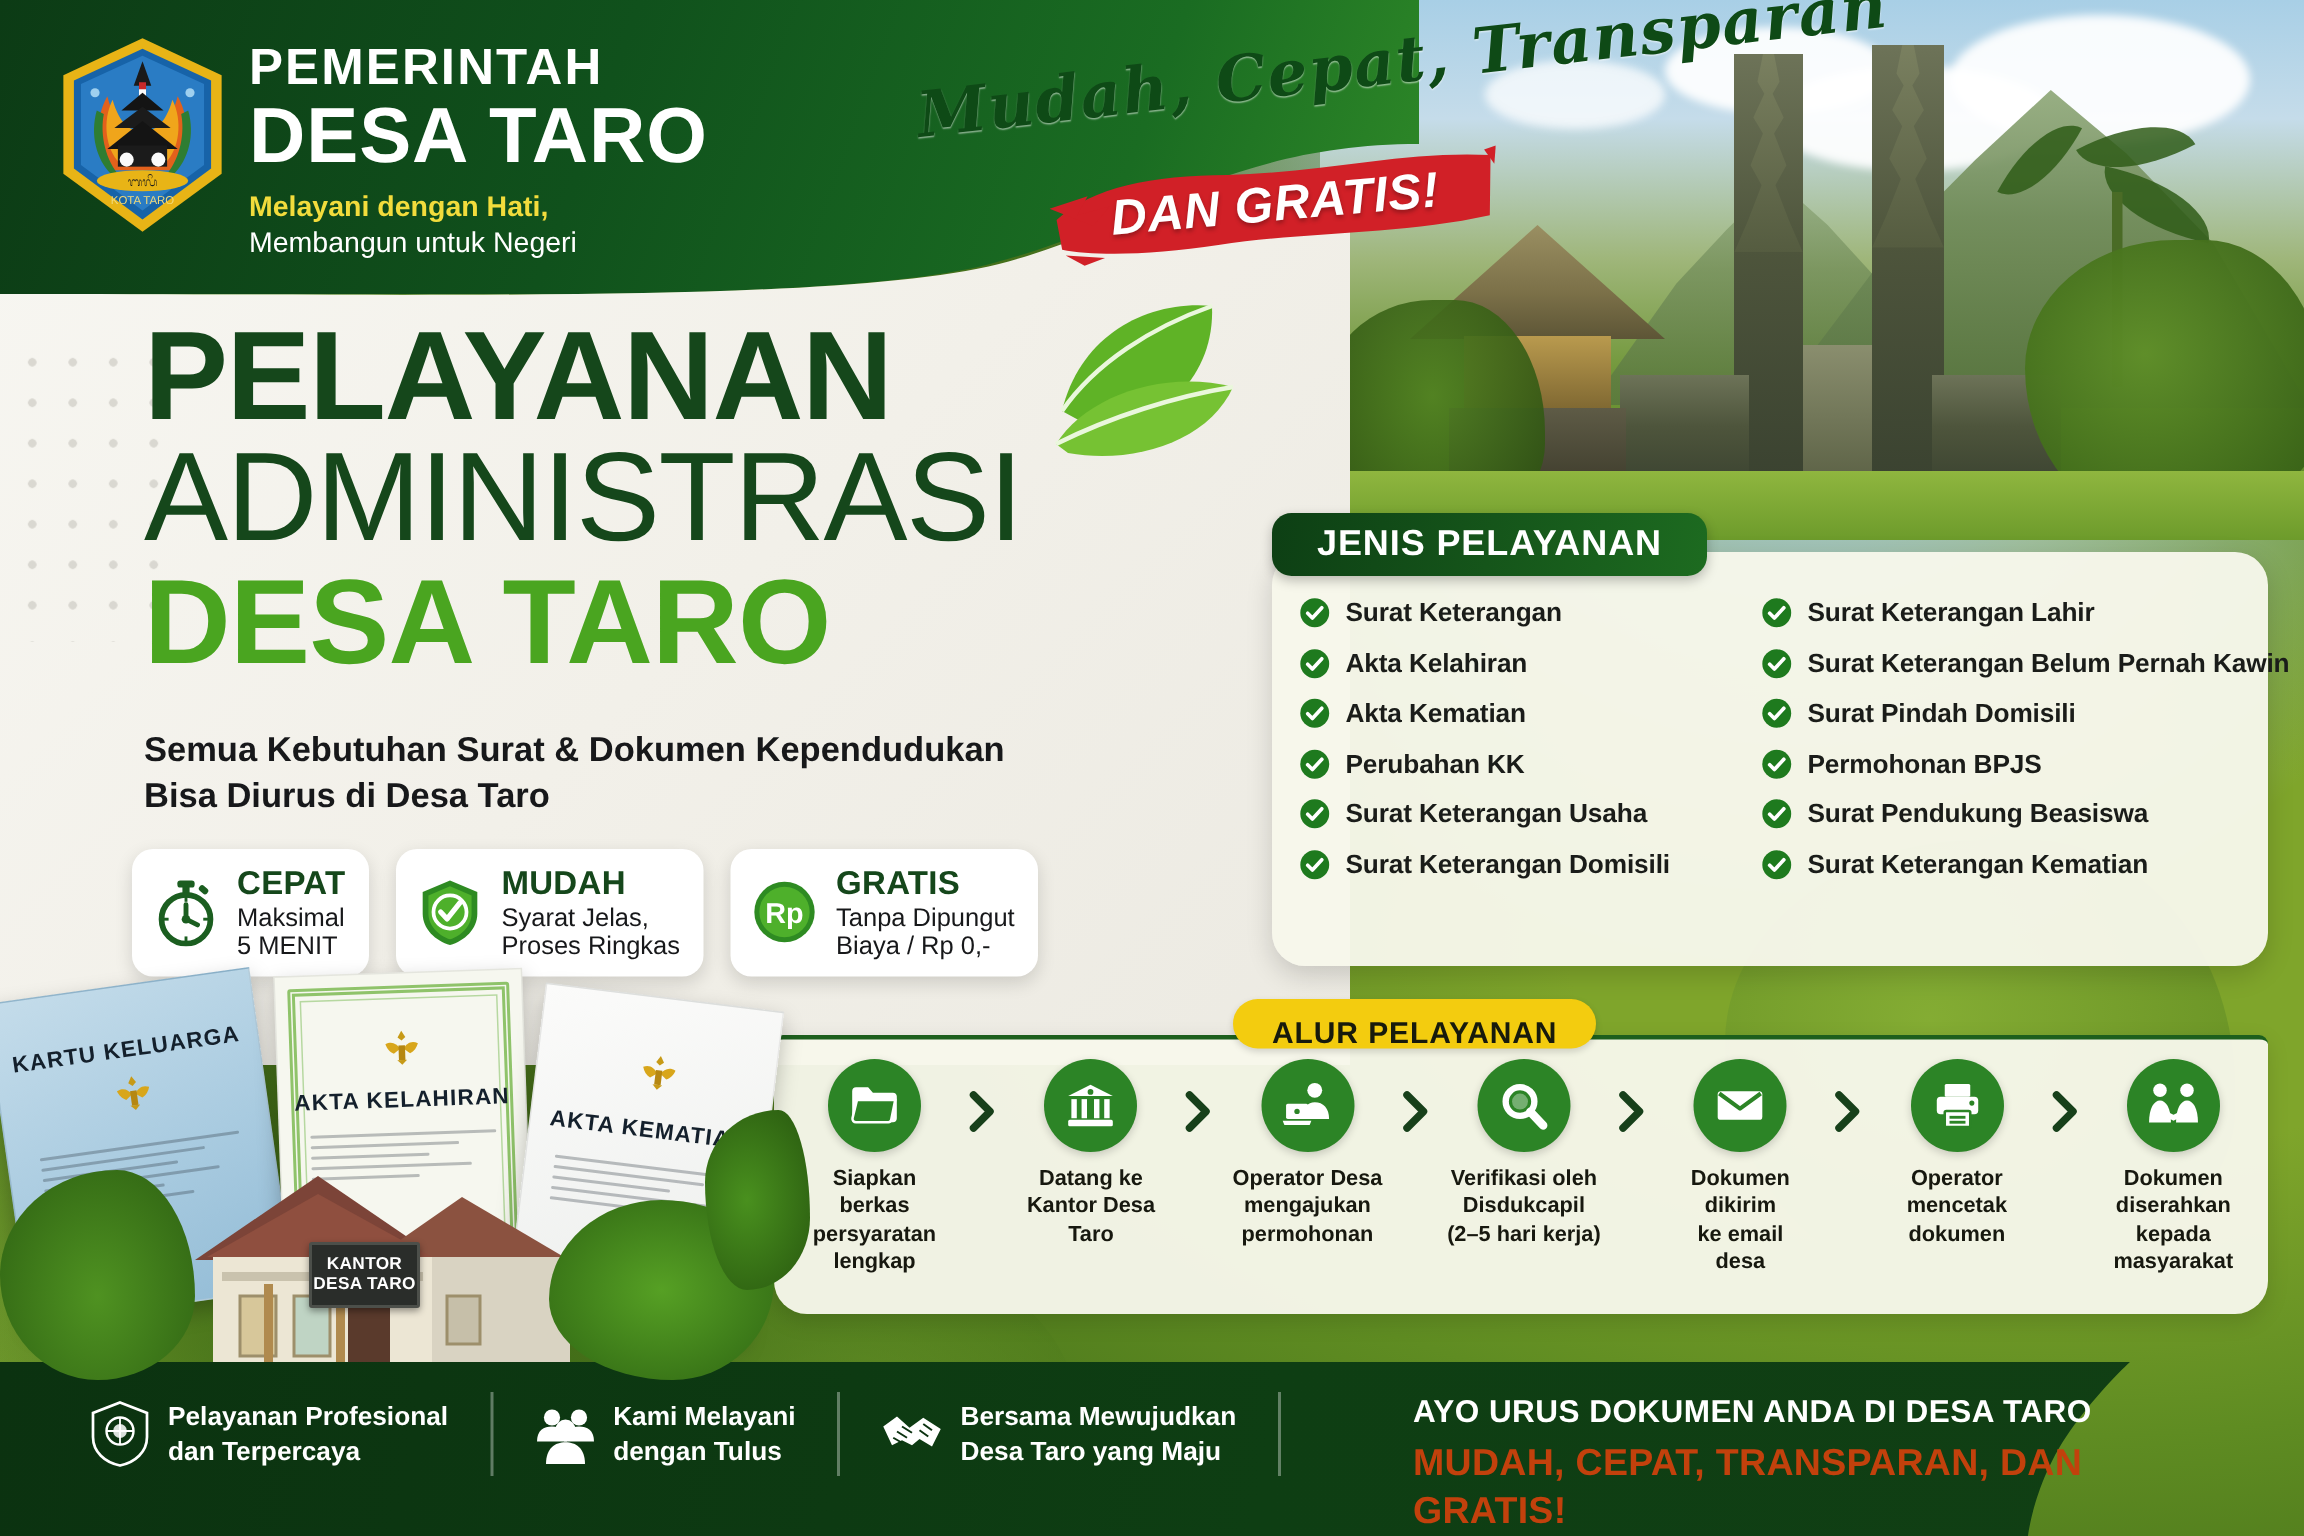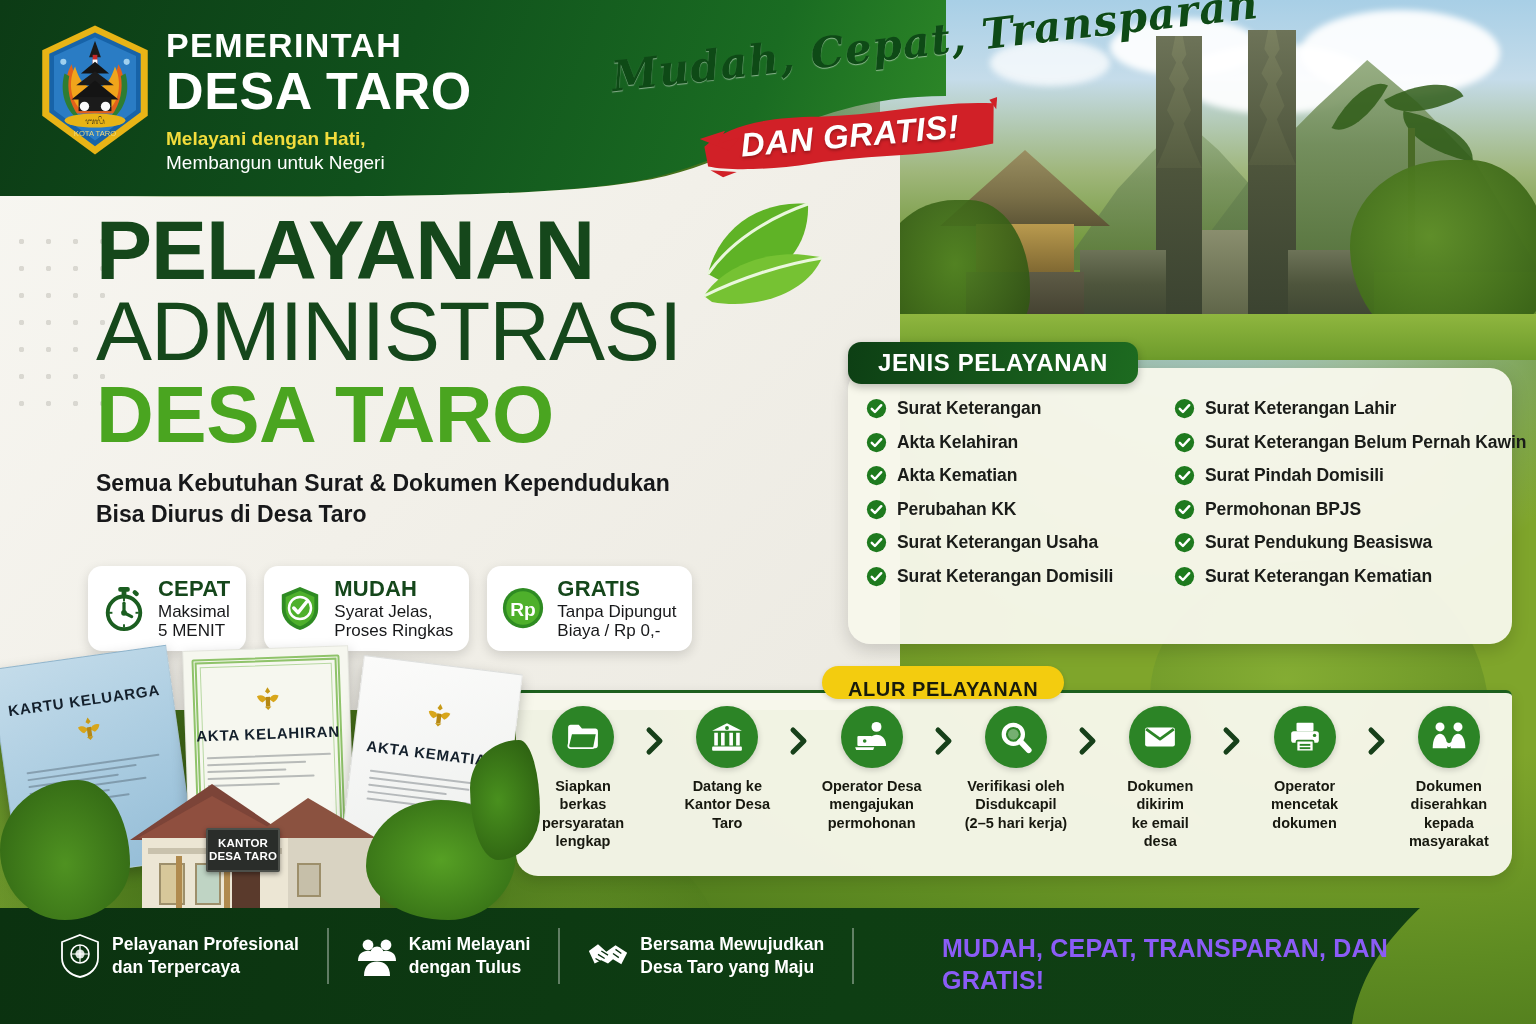--- a/index.html
+++ b/index.html
@@ -107,21 +107,21 @@
     position:absolute; inset:0; display:flex; align-items:center; justify-content:center;
     font-size:33px; font-weight:bold; color:#ffffff; font-style:italic; letter-spacing:.5px;
     text-shadow:0 2px 3px rgba(0,0,0,.28);
   }
 
   
   .title-block { position:absolute; left:96px; top:212px; width:720px; }
   .t1 { font-size:84px; font-weight:bold; color:#15471b; line-height:.92; letter-spacing:-1px; }
   .t2 { font-size:84px; font-weight:normal; color:#15471b; line-height:.92; letter-spacing:-1px; margin-top:4px; }
   .t3 { font-size:80px; font-weight:bold; color:#4aa520; line-height:.94; letter-spacing:-.5px; margin-top:6px; }
-  .subtitle { margin-top:16px; font-size:23px; font-weight:bold; color:#17181a; line-height:1.38; }
+  .subtitle { margin-top:32px; font-size:23px; font-weight:bold; color:#17181a; line-height:1.38; }
 
   .leaves { position:absolute; left:690px; top:198px; width:150px; height:120px; }
 
   
   .badges { position:absolute; left:88px; top:566px; display:flex; gap:18px; }
   .badge {
     display:flex; align-items:center; gap:11px;
     background:#ffffff; border-radius:14px; padding:10px 16px 10px 13px;
     box-shadow:0 4px 12px rgba(0,0,0,.14);
     min-height:76px;
@@ -215,21 +215,21 @@
   }
   .trust-row { position:absolute; left:60px; top:928px; display:flex; align-items:center; gap:0; }
   .trust { display:flex; align-items:center; gap:12px; padding:0 28px; }
   .trust:first-child { padding-left:0;justify-content:space-between; }
   .trust-ico { width:40px; height:44px; flex:0 0 40px; }
   .trust-txt { font-size:17.5px; font-weight:600; color:#ffffff; line-height:1.34; }
   .vdiv { width:2px; height:56px; background:rgba(255,255,255,.35); }
 
   .cta { position:absolute; left:942px; top:928px; width:470px; }
   .cta1 { font-size:21px; font-weight:bold; color:#ffffff; letter-spacing:.3px; line-height:1.3; }
-  .cta2 { font-size:25px; font-weight:bold; color:#8b5cf6; letter-spacing:.2px; line-height:1.28; margin-top:4px; }
+  .cta2 { font-size:25px; font-weight:bold; color:#c2410c; letter-spacing:.2px; line-height:1.28; margin-top:4px; }
 </style>
 </head>
 <body>
 
 <div id="poster">
 
   <div class="bg-photo"></div>
   <div class="leafblob" style="left:1150px;top:560px;width:340px;height:300px;background:radial-gradient(ellipse at 40% 40%,#88b23a,#4d7a1c);"></div>
   <div class="leafblob" style="left:420px;top:840px;width:300px;height:200px;background:radial-gradient(ellipse at 50% 50%,#76a22f,#3f6c15);opacity:.4;"></div>
 
@@ -722,16 +722,17 @@
       </svg>
       <div class="trust-txt">
         <div>Bersama Mewujudkan</div>
         <div>Desa Taro yang Maju</div>
       </div>
     </div>
     <div class="vdiv"></div>
   </div>
 
   <div class="cta">
+    <div class="cta1">AYO URUS DOKUMEN ANDA DI DESA TARO</div>
     <div class="cta2">MUDAH, CEPAT, TRANSPARAN, DAN GRATIS!</div>
   </div>
 
 </div>
 
 </body></html>

